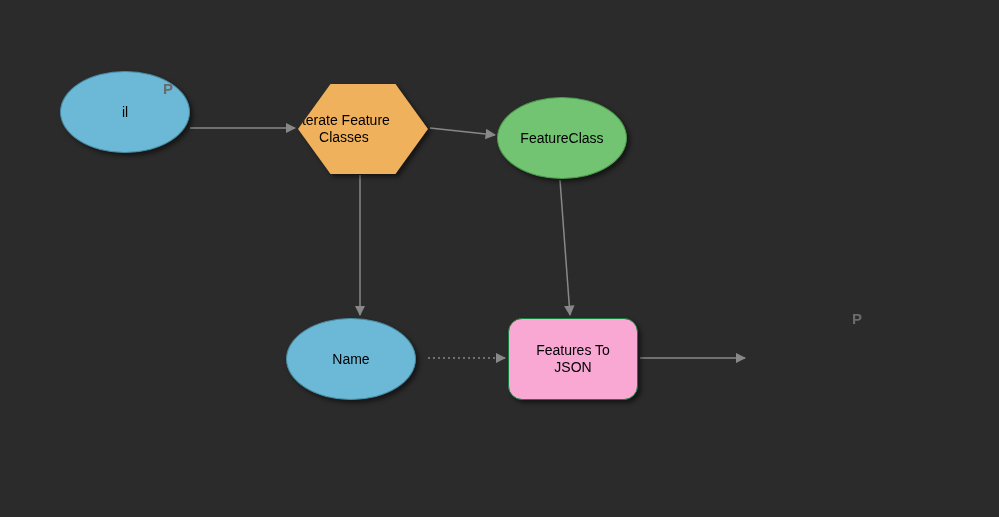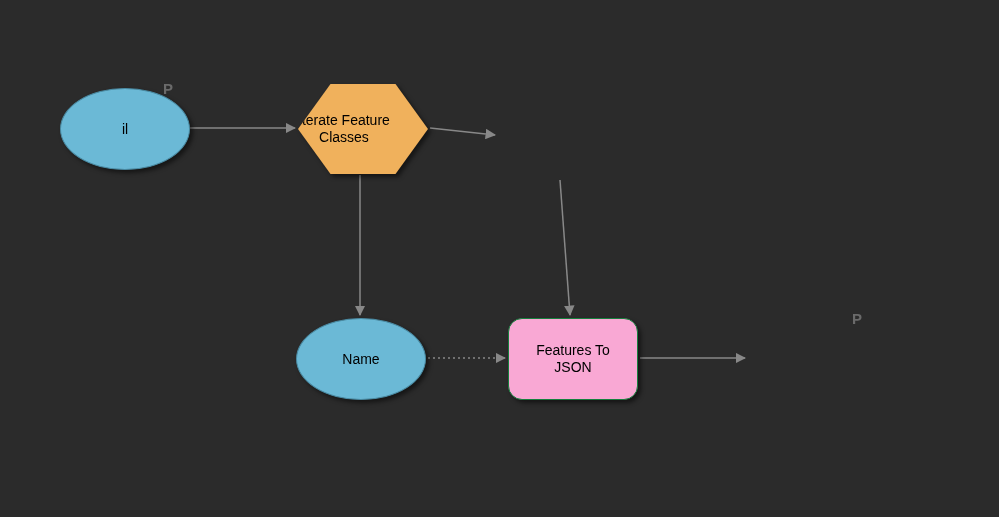--- a/index.html
+++ b/index.html
@@ -103,34 +103,37 @@
 
     <line x1="360" y1="175" x2="360" y2="315" stroke="#888" stroke-width="1.5" marker-end="url(#arrow)"></line>
 
     <line x1="560" y1="180" x2="570" y2="315" stroke="#888" stroke-width="1.5" marker-end="url(#arrow)"></line>
 
     <line x1="428" y1="358" x2="505" y2="358" stroke="#888" stroke-width="1.5" stroke-dasharray="2,3" marker-end="url(#arrow)"></line>
 
     <line x1="640" y1="358" x2="745" y2="358" stroke="#888" stroke-width="1.5" marker-end="url(#arrow)"></line>
   </svg>
 
-  <div class="node ellipse ellipse-blue" style="left:60px; top:88px;">
+  <div class="node ellipse ellipse-blue" style="left:60px; top:71px;">
     <span>il</span>
   </div>
   <div class="p-badge" style="left:163px; top:80px;">P</div>
 
   <div class="hexagon-wrap" style="left:298px; top:84px;">
     <div class="hexagon">
       <span style="white-space: pre-line;">Iterate Feature
 Classes</span>
     </div>
   </div>
 
+  <div class="node ellipse ellipse-green" style="left:497px; top:97px;">
+    <span>FeatureClass</span>
+  </div>
 
-  <div class="node ellipse ellipse-blue" style="left:296px; top:318px;">
+  <div class="node ellipse ellipse-blue" style="left:286px; top:318px;">
     <span>Name</span>
   </div>
 
   <div class="roundrect" style="left:508px; top:318px;">
     <span style="white-space: pre-line;">Features To
 JSON</span>
   </div>
 
   <div class="p-badge" style="left:852px; top:310px;">P</div>
 

